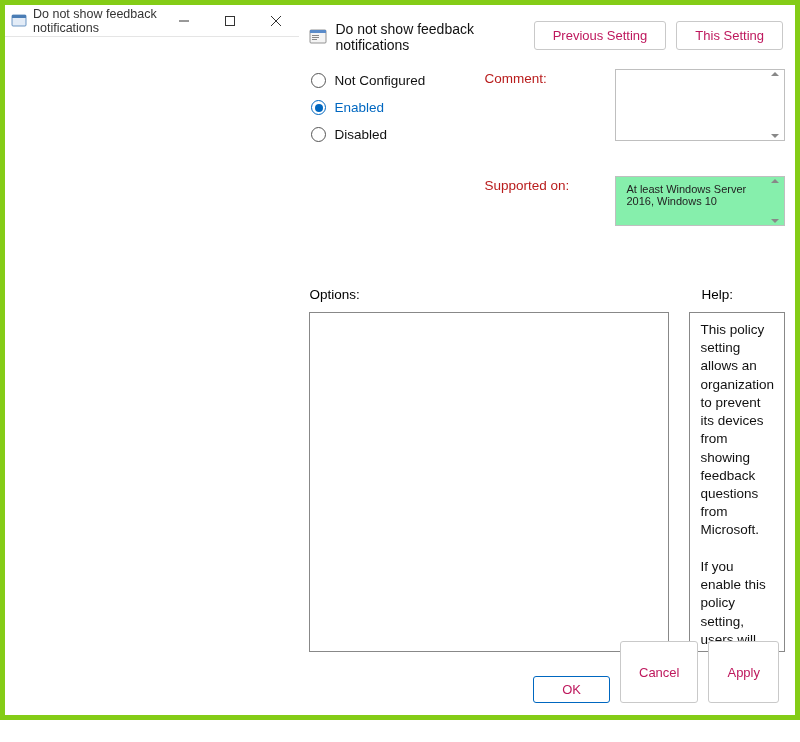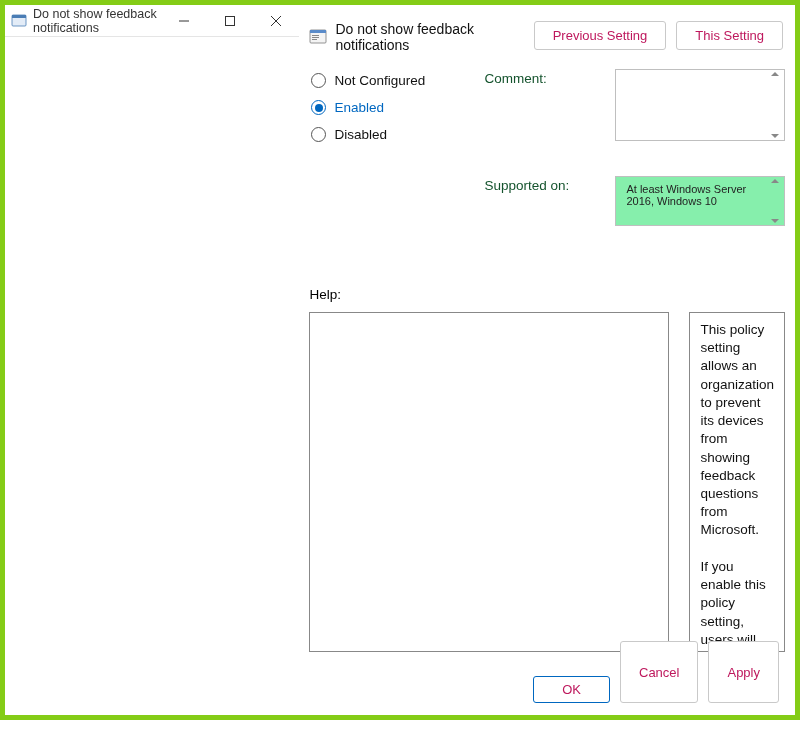--- a/index.html
+++ b/index.html
@@ -133,21 +133,21 @@
   .radio-dot.selected::after {
     content: "";
     width: 8px; height: 8px;
     background: #0067c0;
     border-radius: 50%;
   }
   .enabled-label { color: #0067c0; font-weight: 500; }
   .lbl-col {
     grid-column: 2;
     font-size: 13.5px;
-    color: #14532d;
+    color: #b91c1c;
     padding-top: 2px;
   }
   .comment-box {
     grid-column: 3;
     grid-row: 1;
     height: 72px;
     border: 1px solid #bfbfbf;
     background: #fff;
     position: relative;
   }
@@ -316,20 +316,21 @@
         <div class="spinner top">
             <div class="arrow up"></div>
           </div>
         <div class="spinner bottom">
             <div class="arrow down"></div>
           </div>
       </div>
     </div>
 
     <div class="mid-labels">
+      <span class="options-label">Options:</span>
       <span class="help-label">Help:</span>
     </div>
 
     <div class="panes">
       <div class="pane options-pane"></div>
       <div class="pane help-pane"><span>This policy setting allows an organization to prevent its devices from showing feedback questions from Microsoft.
 
 If you enable this policy setting, users will no longer see feedback notifications through the Windows Feedback app.
 
 If you disable or do not configure this policy setting, users may see notifications through the Windows Feedback app asking users for feedback.

